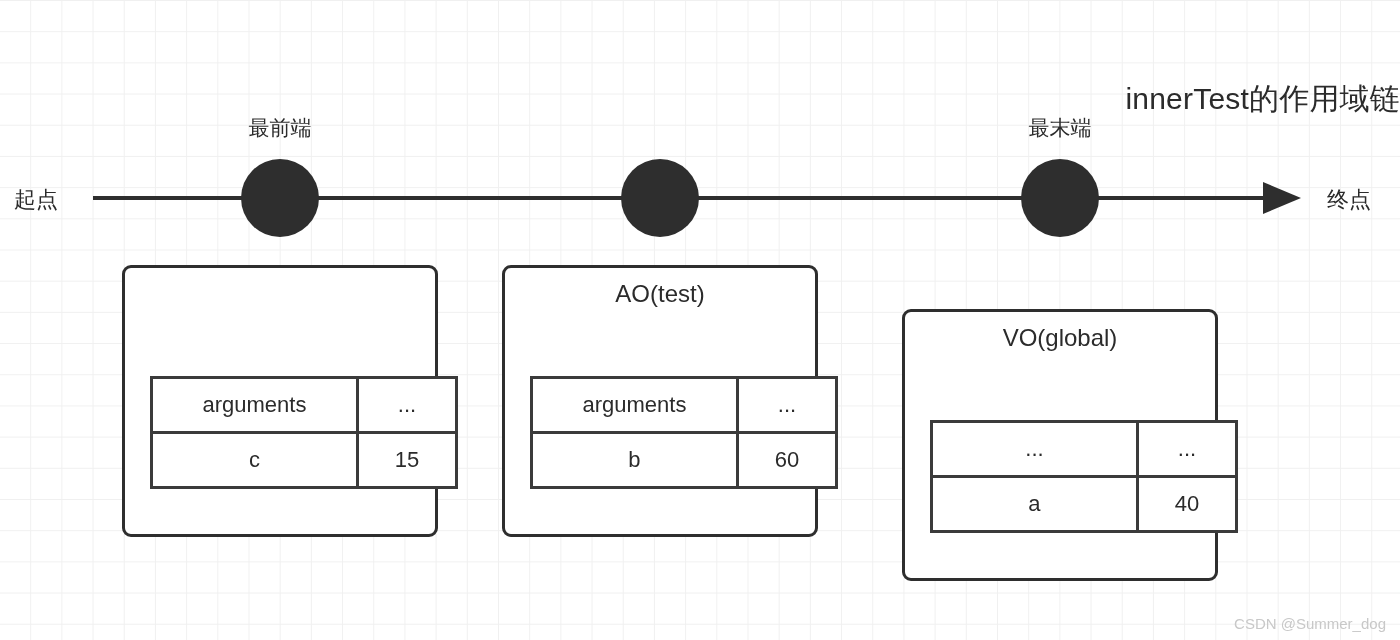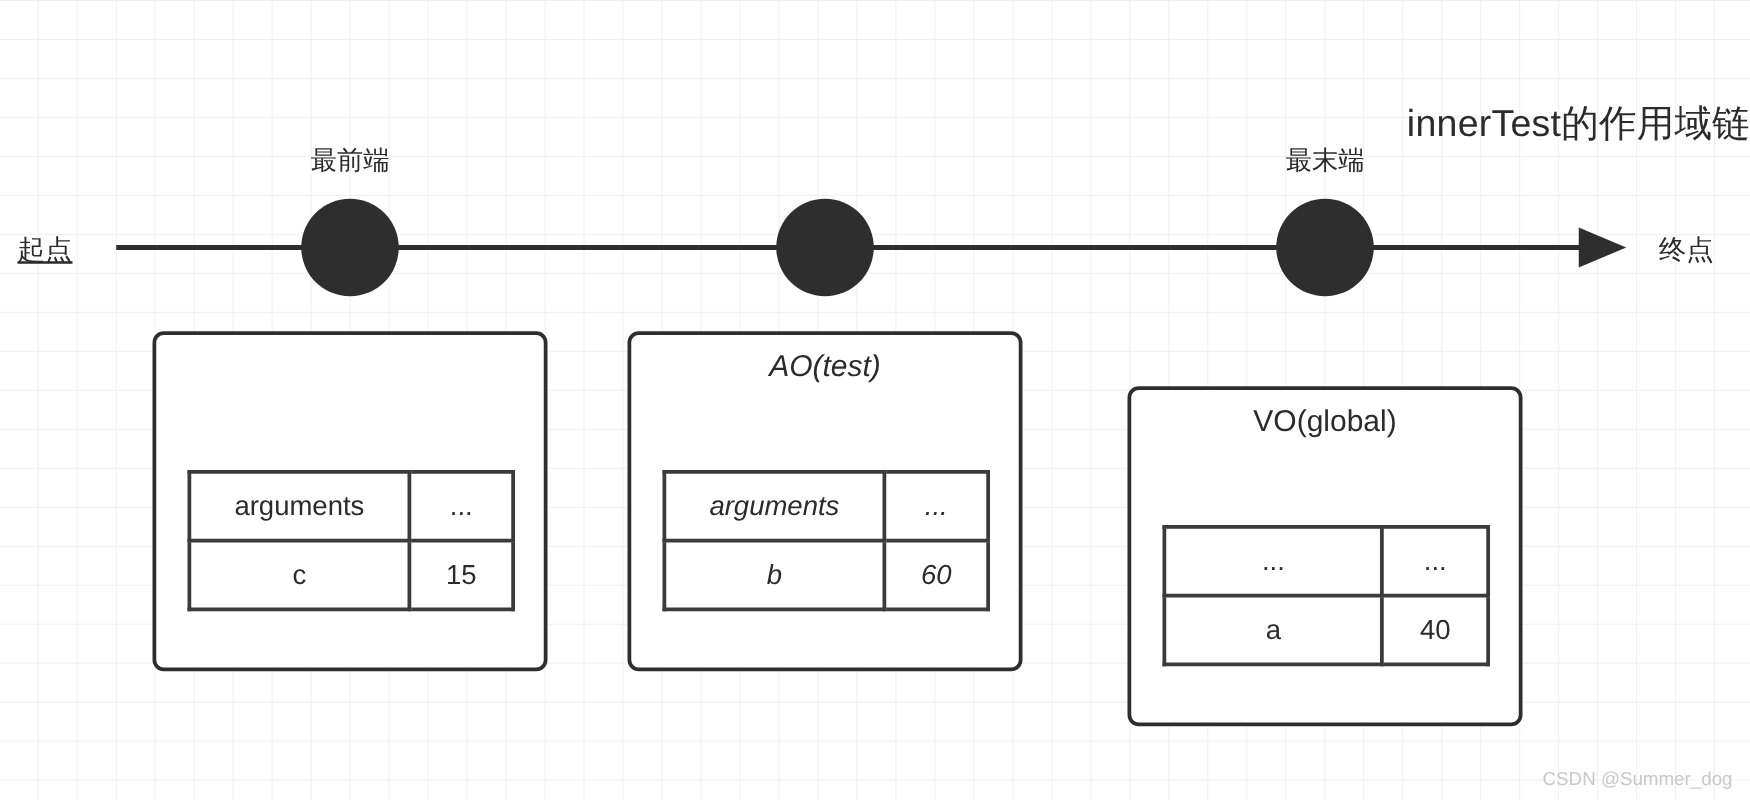--- a/index.html
+++ b/index.html
@@ -57,21 +57,21 @@
     border-top: 16px solid transparent;
     border-bottom: 16px solid transparent;
     border-left: 38px solid #2e2e2e;
   }
   .axis-end-label {
     position: absolute;
     font-size: 22px;
     color: #2b2b2b;
     white-space: nowrap;
   }
-  .axis-end-label.start { left: 14px; top: 185px; text-decoration: underline; }
+  .axis-end-label.start { left: 14px; top: 185px; }
   .axis-end-label.end   { left: 1327px; top: 185px; }
 
   
   .node {
     position: absolute;
     width: 78px;
     height: 78px;
     border-radius: 50%;
     background: #2e2e2e;
     top: 159px;
@@ -105,21 +105,21 @@
     text-align: center;
     font-size: 24px;
     color: #2b2b2b;
     white-space: nowrap;
   }
 
   .scope-table {
     position: absolute;
     left: 25px;
     top: 108px;
-    width: 262px;
+    width: 308px;
     border-collapse: collapse;
     background: #ffffff;
     padding-left: 12px;
   }
   .scope-table td {
     border: 3px solid #3b3b3b;
     height: 52px;
     text-align: center;
     vertical-align: middle;
     font-size: 22px;
@@ -169,21 +169,21 @@
           <td class="val-cell">...</td>
         </tr>
         <tr>
           <td class="key-cell">c</td>
           <td class="val-cell">15</td>
         </tr>
       </tbody>
     </table>
   </div>
 
-  <div class="scope-box" style="left:502px;font-style:italic;">
+  <div class="scope-box" style="left:502px;">
     <div class="scope-box-title">AO(test)</div>
     <table class="scope-table">
       <tbody>
         <tr>
           <td class="key-cell">arguments</td>
           <td class="val-cell">...</td>
         </tr>
         <tr>
           <td class="key-cell">b</td>
           <td class="val-cell">60</td>

